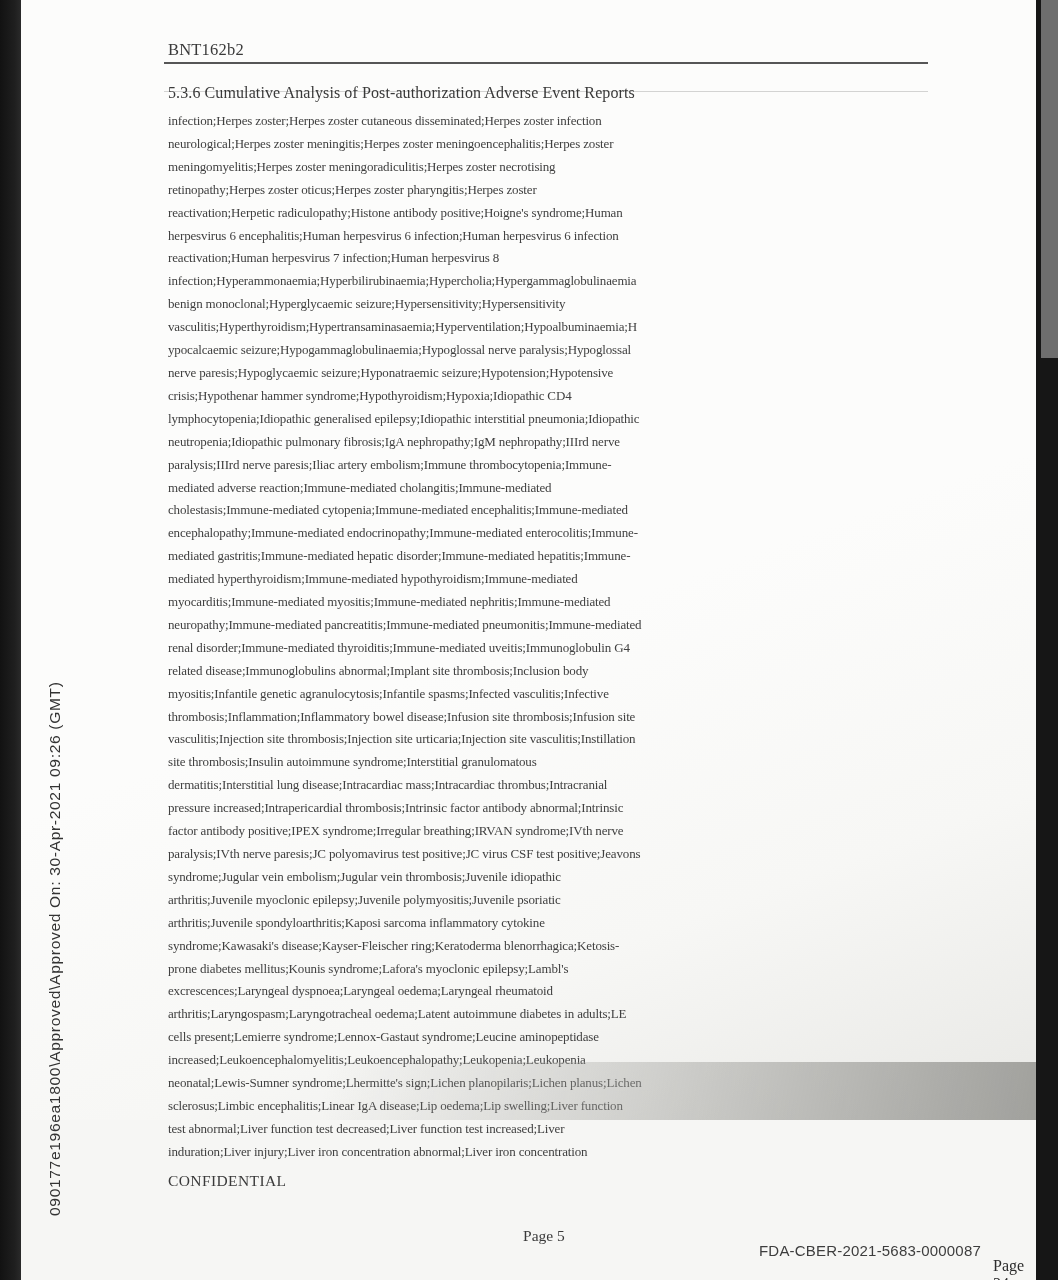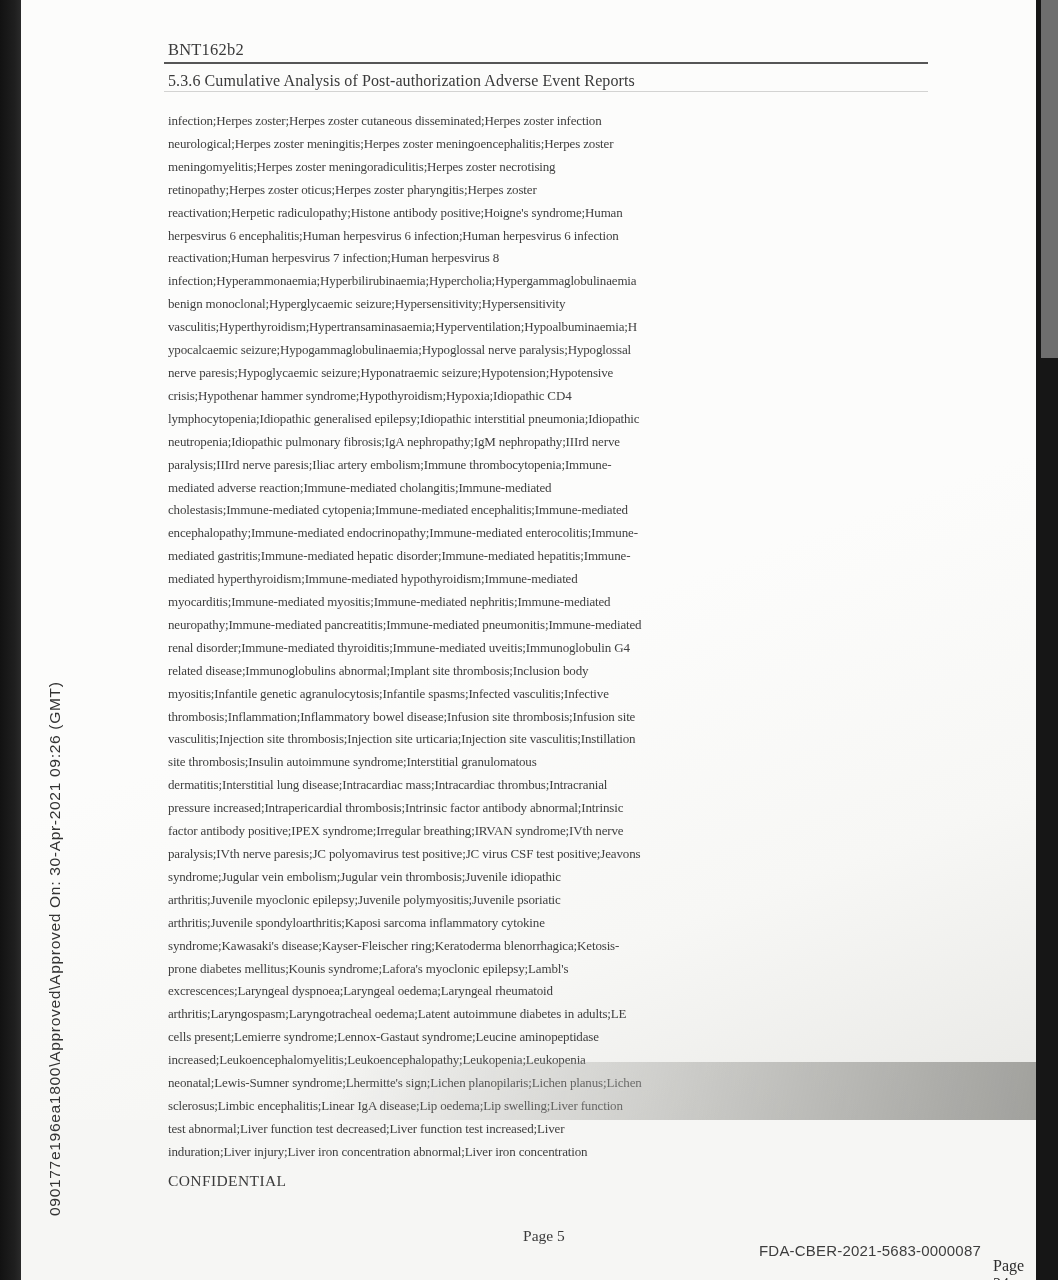--- a/index.html
+++ b/index.html
@@ -47,21 +47,21 @@
 
   .product-code {
     position: absolute; left: 147px; top: 40px;
     font-size: 16.5px; color: #3a3a3a; letter-spacing: 0.2px;
   }
   .rule-strong {
     position: absolute; left: 143px; top: 62px;
     width: 764px; height: 2px; background: #565656;
   }
   .section-heading {
-    position: absolute; left: 147px; top: 72px;
+    position: absolute; left: 147px; top: 84px;
     font-size: 16px; color: #3a3a3a; letter-spacing: 0.1px;
   }
   .rule-faint {
     position: absolute; left: 143px; top: 91px;
     width: 764px; height: 1px; background: rgba(0,0,0,0.16);
   }
 
   .body-text {
     position: absolute; left: 147px; top: 110px;
     width: 775px;

